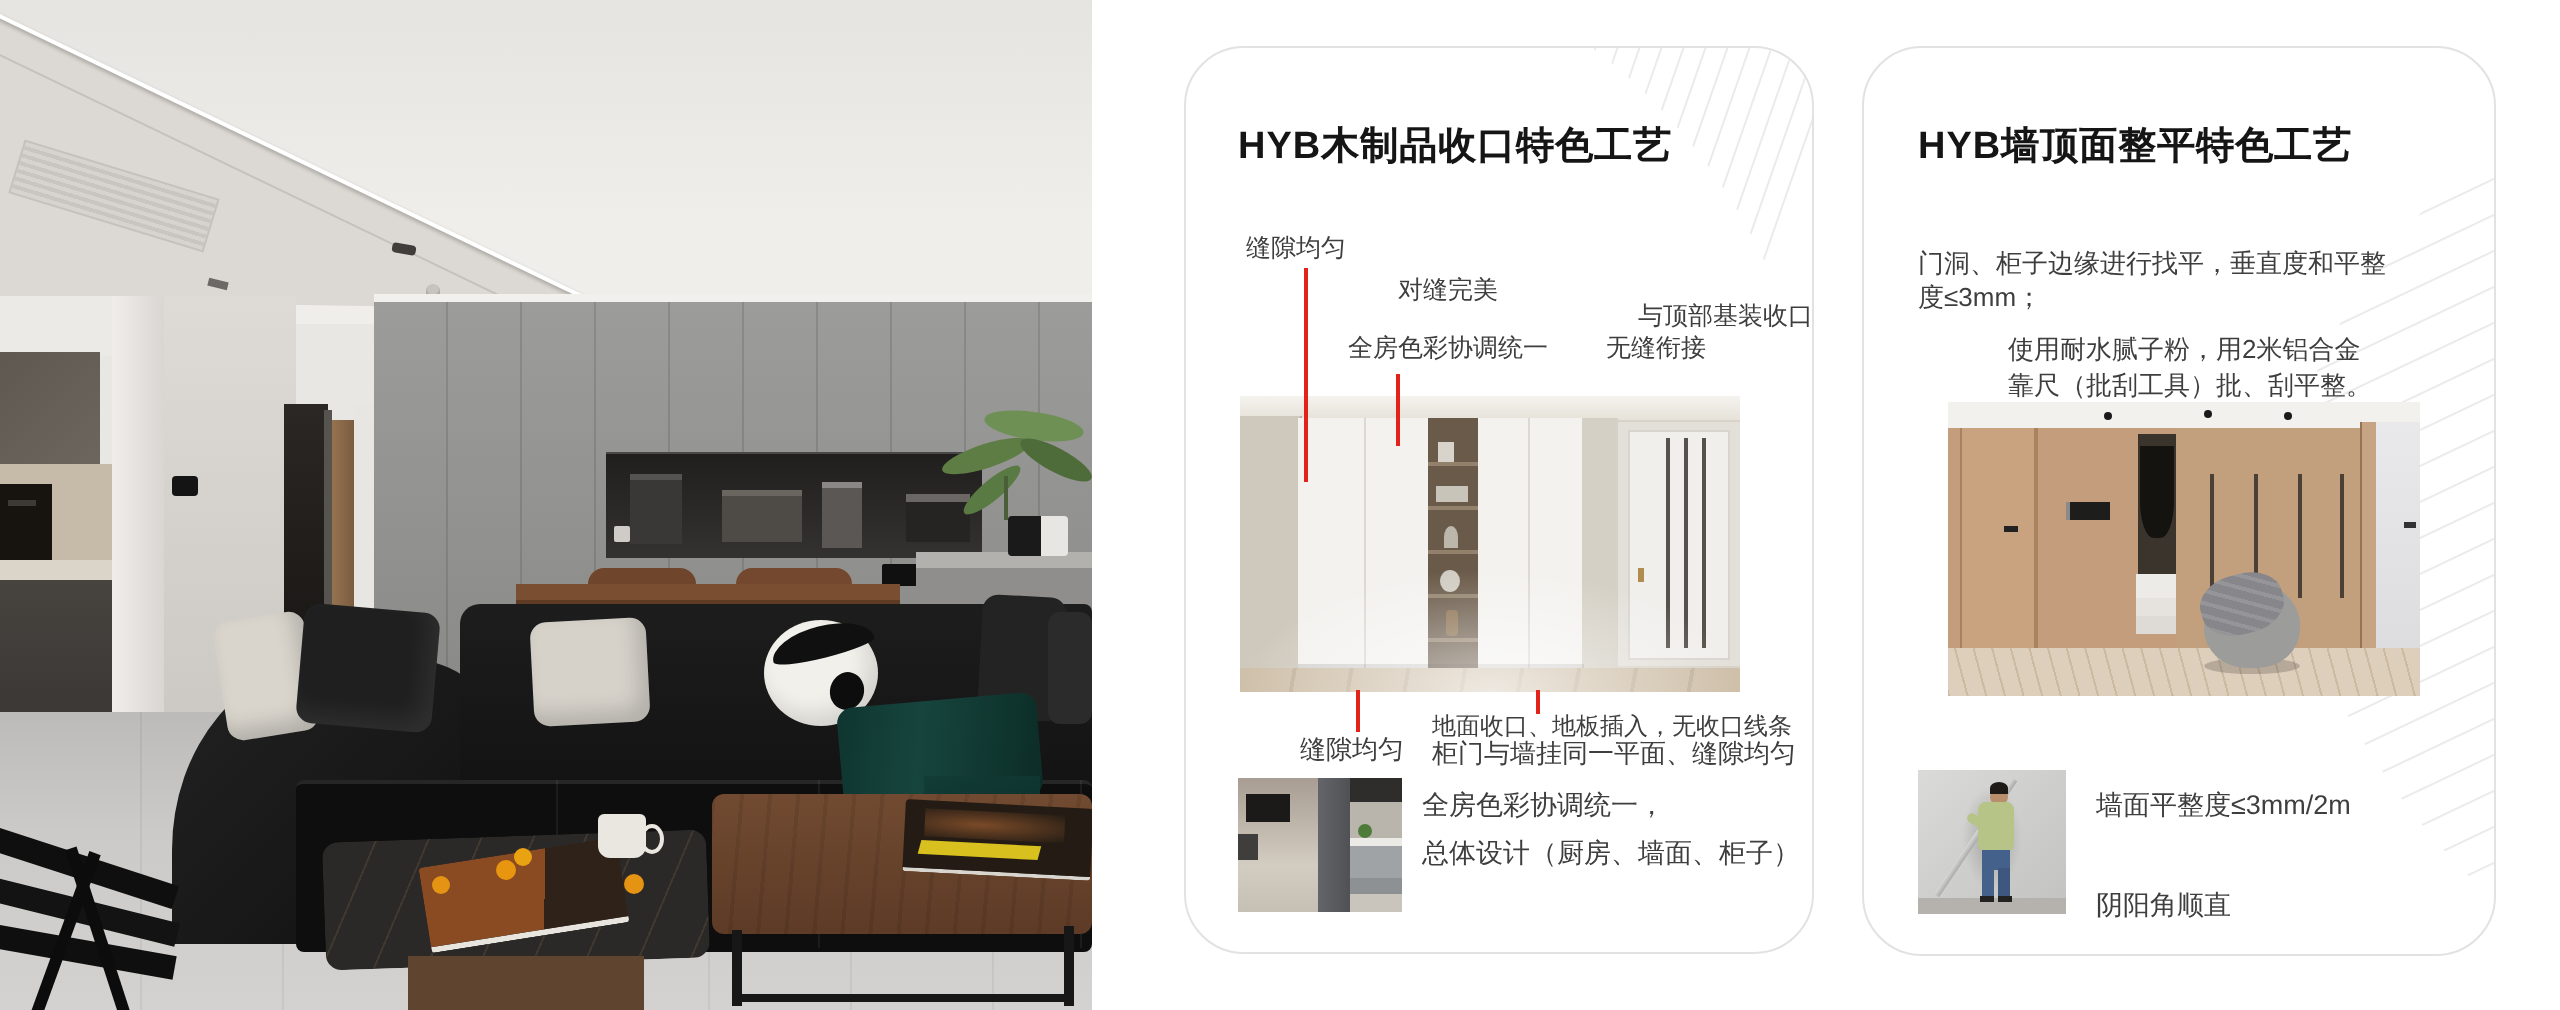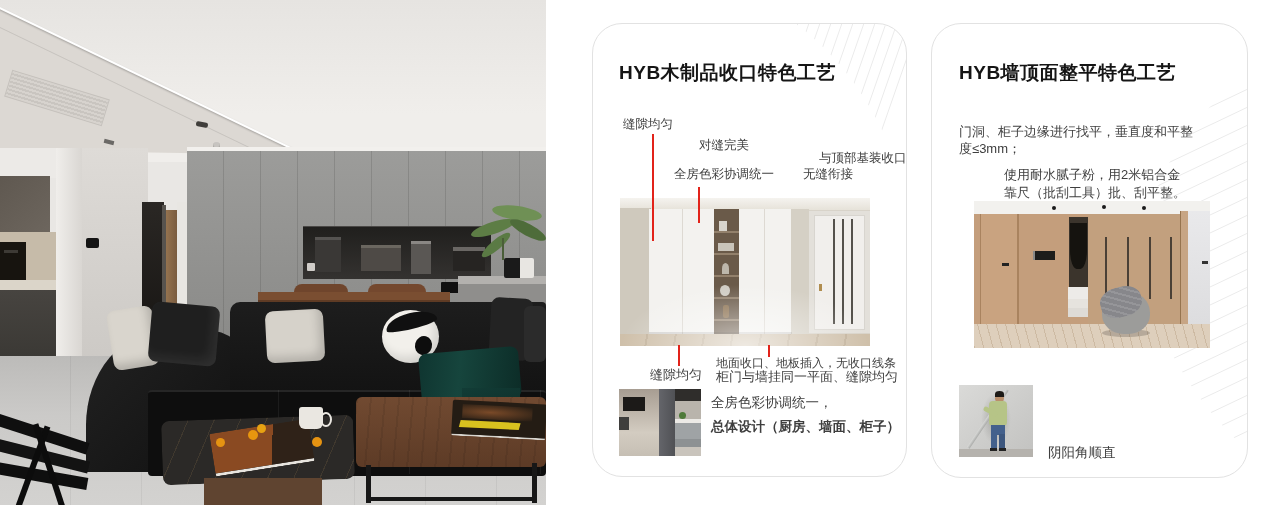--- a/index.html
+++ b/index.html
@@ -205,21 +205,21 @@
       <div class="abs" style="left:40px;top:0;width:16px;height:67px;background:linear-gradient(90deg,#64656a,#505155);"></div>
       <div class="abs" style="left:56px;top:0;width:26px;height:12px;background:#2f2d2b;"></div>
       <div class="abs" style="left:56px;top:12px;width:26px;height:18px;background:#b9b4ac;"></div>
       <div class="abs" style="left:60px;top:23px;width:7px;height:7px;background:#4e7a3a;border-radius:50%;"></div>
       <div class="abs" style="left:56px;top:30px;width:26px;height:4px;background:#eceae6;"></div>
       <div class="abs" style="left:56px;top:34px;width:26px;height:24px;background:#9fa3a5;box-shadow:inset 0 -8px 0 #8d9193;"></div>
       <div class="abs" style="left:56px;top:58px;width:26px;height:9px;background:#c9c4bc;"></div>
     </div>
 
     <div class="abs t-body" style="left:118px;top:370px;">全房色彩协调统一，</div>
-    <div class="abs t-body" style="left:118px;top:394px;font-weight:bold;">总体设计（厨房、墙面、柜子）</div>
+    <div class="abs t-body" style="left:118px;top:394px;">总体设计（厨房、墙面、柜子）</div>
   </div>
 
   <div class="card" style="left:931px;width:317px;height:455px;">
     <svg class="deco" id="deco2" width="150" height="400" viewBox="0 0 150 400" style="position:absolute;top:42px;right:-2px;">
       <defs>
           <clipPath id="c2">
             <path d="M150,5 C55,80 25,180 55,250 C75,300 110,352 150,385 Z"></path>
           </clipPath>
         </defs>
       <g id="deco2g" clip-path="url(#c2)">
@@ -296,15 +296,16 @@
       <div class="abs" style="left:36px;top:6px;width:9px;height:6px;background:#1d1a17;border-radius:50% 50% 0 0;"></div>
       <div class="abs" style="left:30px;top:16px;width:18px;height:25px;background:#b6c487;border-radius:4px;"></div>
       <div class="abs" style="left:24px;top:24px;width:15px;height:5px;background:#b6c487;transform:rotate(28deg);border-radius:3px;"></div>
       <div class="abs" style="left:32px;top:40px;width:14px;height:10px;background:#44618c;"></div>
       <div class="abs" style="left:32px;top:49px;width:6px;height:15px;background:#44618c;"></div>
       <div class="abs" style="left:40px;top:49px;width:6px;height:15px;background:#3d577e;"></div>
       <div class="abs" style="left:31px;top:63px;width:7px;height:3px;background:#222222;"></div>
       <div class="abs" style="left:40px;top:63px;width:7px;height:3px;background:#222222;"></div>
     </div>
 
+    <div class="abs t-body" style="left:116px;top:366px;line-height:25px;">墙面平整度≤3mm/2m</div>
     <div class="abs t-body" style="left:116px;top:416px;line-height:25px;">阴阳角顺直</div>
   </div>
 </div>
 
 </body></html>

